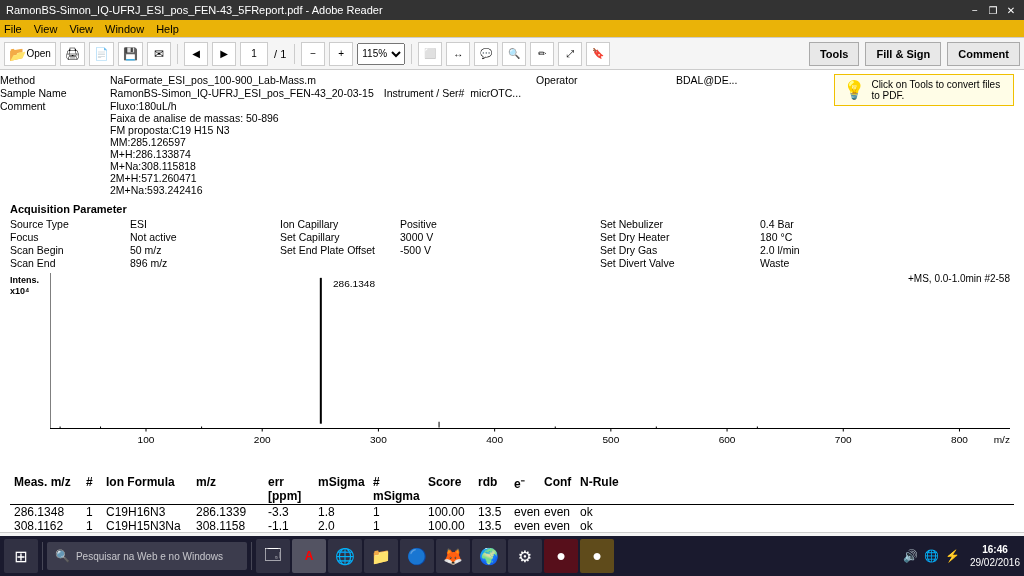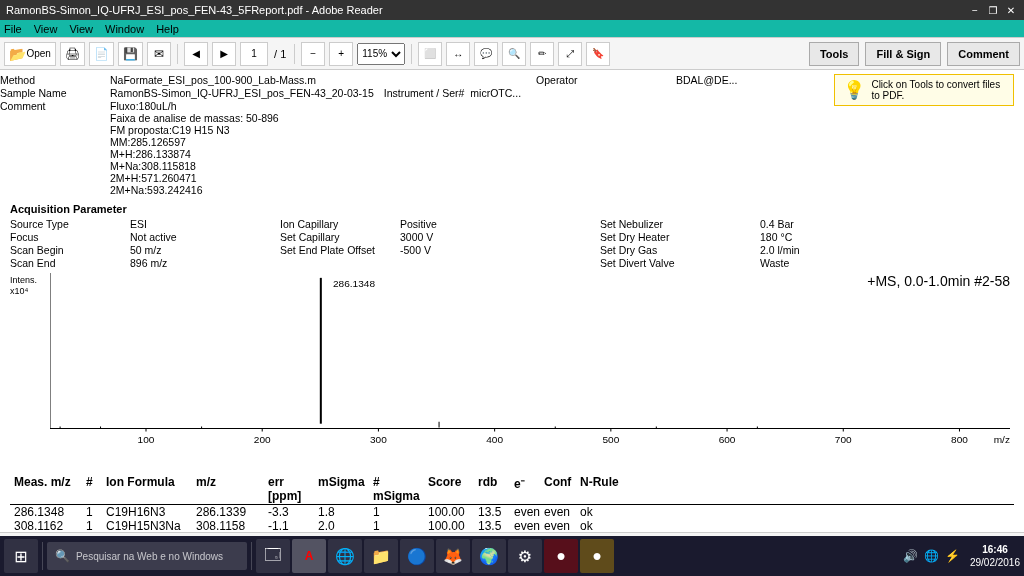--- a/index.html
+++ b/index.html
@@ -32,21 +32,21 @@
       height: 14px;
       display: inline-flex;
       align-items: center;
       justify-content: center;
       font-size: 10px;
       cursor: pointer;
     }
 
     
     #menu-bar {
-      background: #14b8a6;
+      background: #eab308;
       border-bottom: 1px solid #ccc;
       padding: 2px 4px;
       display: flex;
       gap: 12px;
       height: 18px;
       align-items: center;
       font-size: 11px;
     }
 
     
@@ -169,28 +169,29 @@
     }
     #chart-container {
       position: relative;
       height: 200px;
       border: none;
     }
     #chart-title {
       position: absolute;
       right: 4px;
       top: 0;
-      font-size: 14px;
+      font-size: 10px;
     }
     #y-axis-label {
       position: absolute;
       left: 0;
       top: 2px;
       font-size: 9px;
       line-height: 1.2;
+      font-weight: bold;
     }
     #chart-svg {
       position: absolute;
       left: 40px;
       top: 0;
       right: 4px;
       bottom: 20px;
     }
 
     

